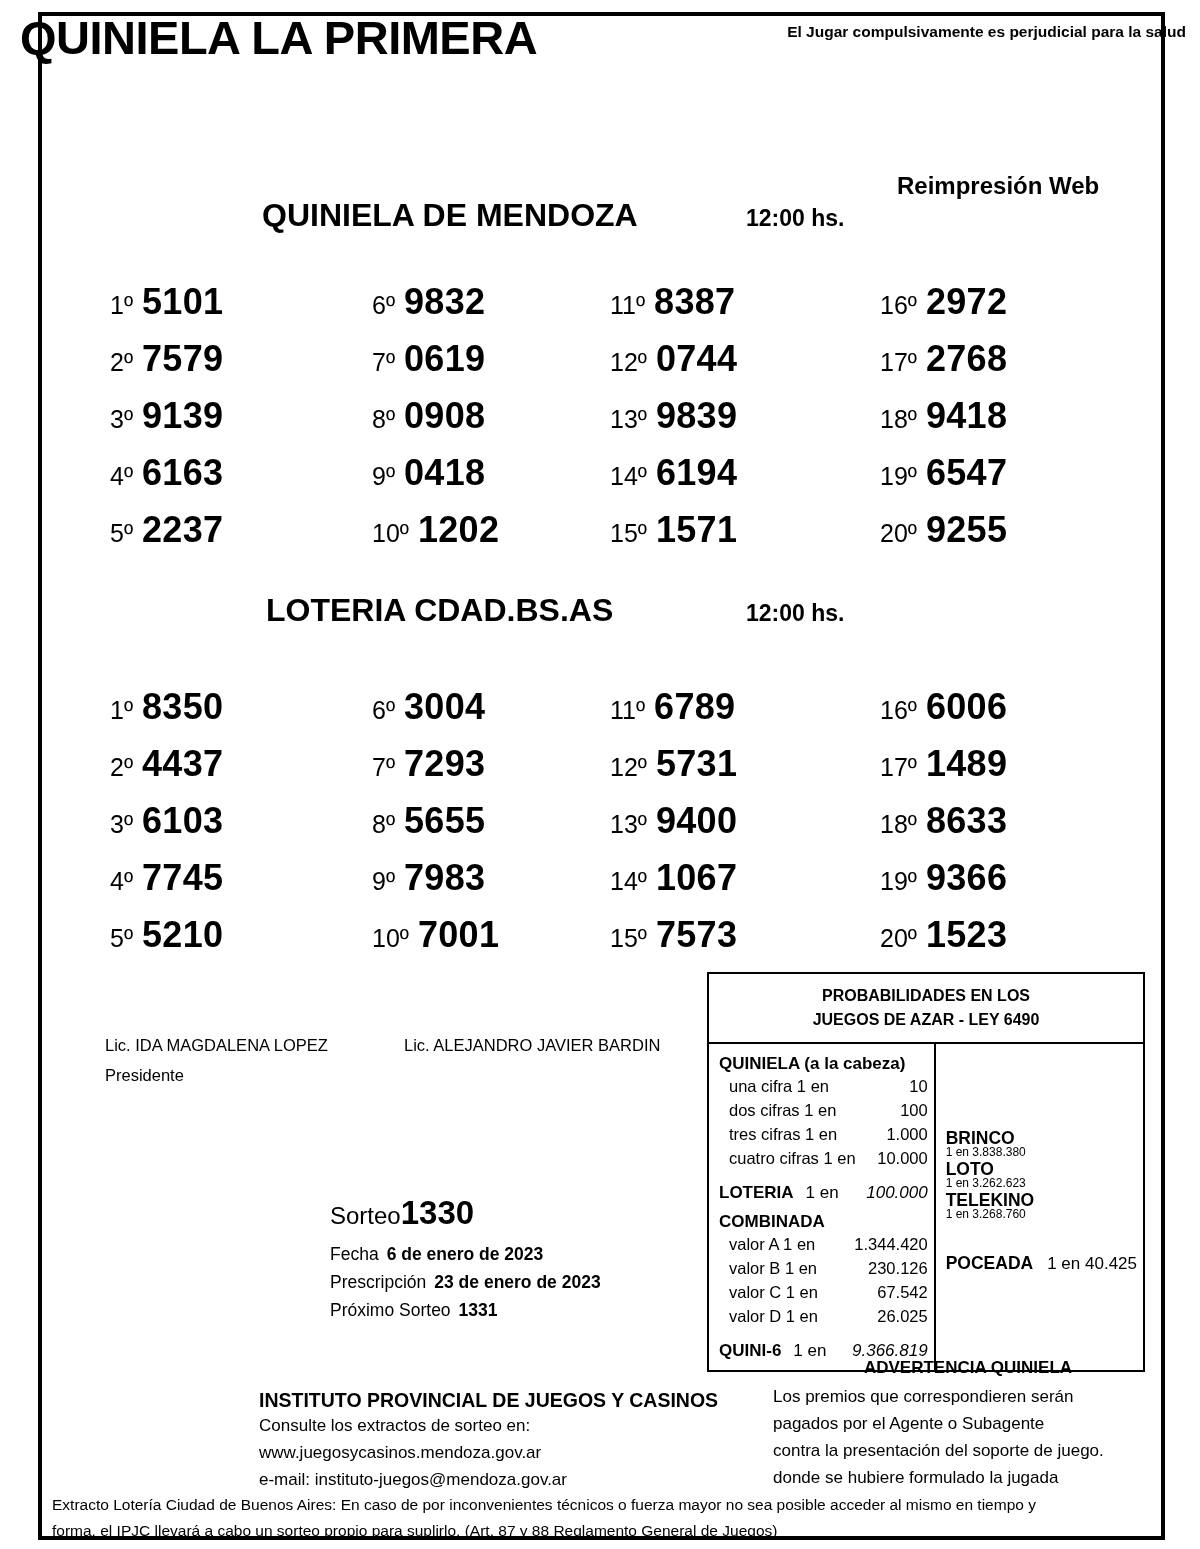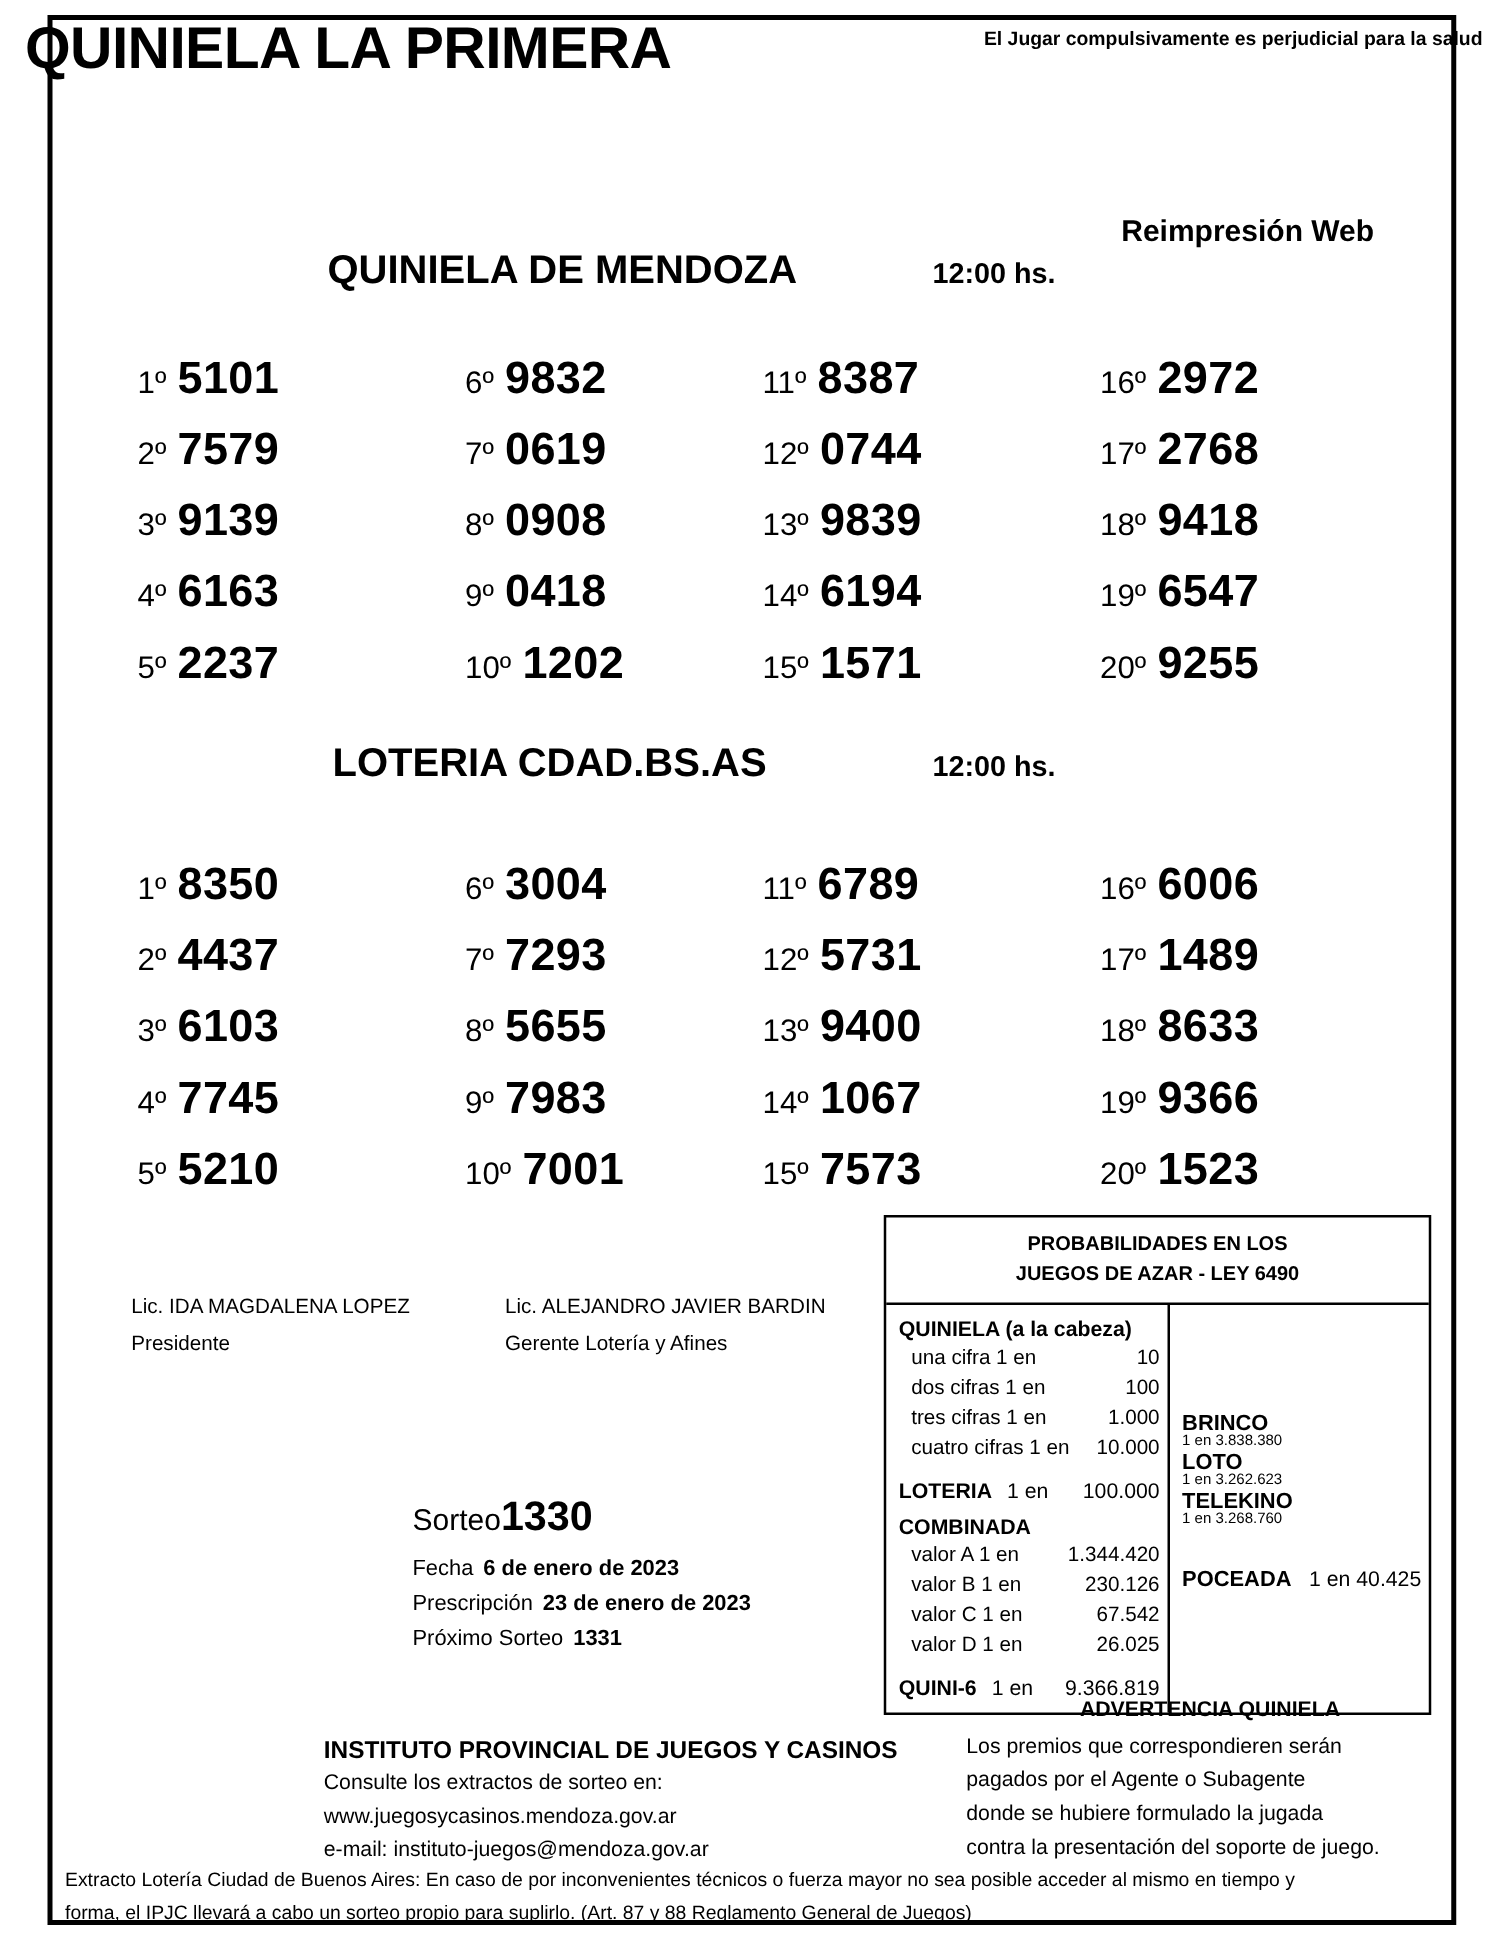--- a/index.html
+++ b/index.html
@@ -206,20 +206,21 @@
     line-height: 26px;
     white-space: nowrap;
     margin-top: 10px;
   }
   .p-row-bold .p-lbl { }
   .p-row-bold .p-mid { font-weight: normal; margin-left: 12px; }
   .p-row-bold .p-val {
     font-weight: normal;
     margin-left: auto;
     text-align: left;
+    font-style: italic;
   }
   .rgame {
     position: relative;
     white-space: nowrap;
   }
   .rgame-name {
     font-size: 17.5px;
     font-weight: bold;
   }
   .rgame-odds {
@@ -554,21 +555,20 @@
         </div>
       </div>
     </div>
 
   <div class="sig" style="left:105px; top:1030px;">
     <div>Lic. IDA MAGDALENA LOPEZ</div>
     <div>Presidente</div>
   </div>
   <div class="sig" style="left:404px; top:1030px;">
     <div>Lic. ALEJANDRO JAVIER BARDIN</div>
-    <div>Gerente Lotería y Afines</div>
   </div>
 
   <div class="sorteo-block">
     <div class="sorteo-line"><span>Sorteo</span><span class="big">1330</span></div>
     <div class="info-line"><span>Fecha</span><b>6 de enero de 2023</b></div>
     <div class="info-line"><span>Prescripción</span><b>23 de enero de 2023</b></div>
     <div class="info-line"><span>Próximo Sorteo</span><b>1331</b></div>
   </div>
 
   <div class="prob">
@@ -637,22 +637,22 @@
           <span>POCEADA</span><span class="odds">1 en 40.425</span>
         </div>
       </div>
     </div>
   </div>
 
   <div class="advert">
     <div class="advert-title">ADVERTENCIA QUINIELA</div>
     <div class="advert-line">Los premios que correspondieren serán</div>
     <div class="advert-line">pagados por el Agente o Subagente</div>
+    <div class="advert-line">contra la presentación del soporte de juego.</div>
     <div class="advert-line">donde se hubiere formulado la jugada</div>
-    <div class="advert-line">contra la presentación del soporte de juego.</div>
   </div>
 
   <div class="institute">
     <div class="inst-title">INSTITUTO PROVINCIAL DE JUEGOS Y CASINOS</div>
     <div class="inst-line">Consulte los extractos de sorteo en:</div>
     <div class="inst-line">www.juegosycasinos.mendoza.gov.ar</div>
     <div class="inst-line">e-mail:  instituto-juegos@mendoza.gov.ar</div>
   </div>
 
   <div class="disclaimer">

